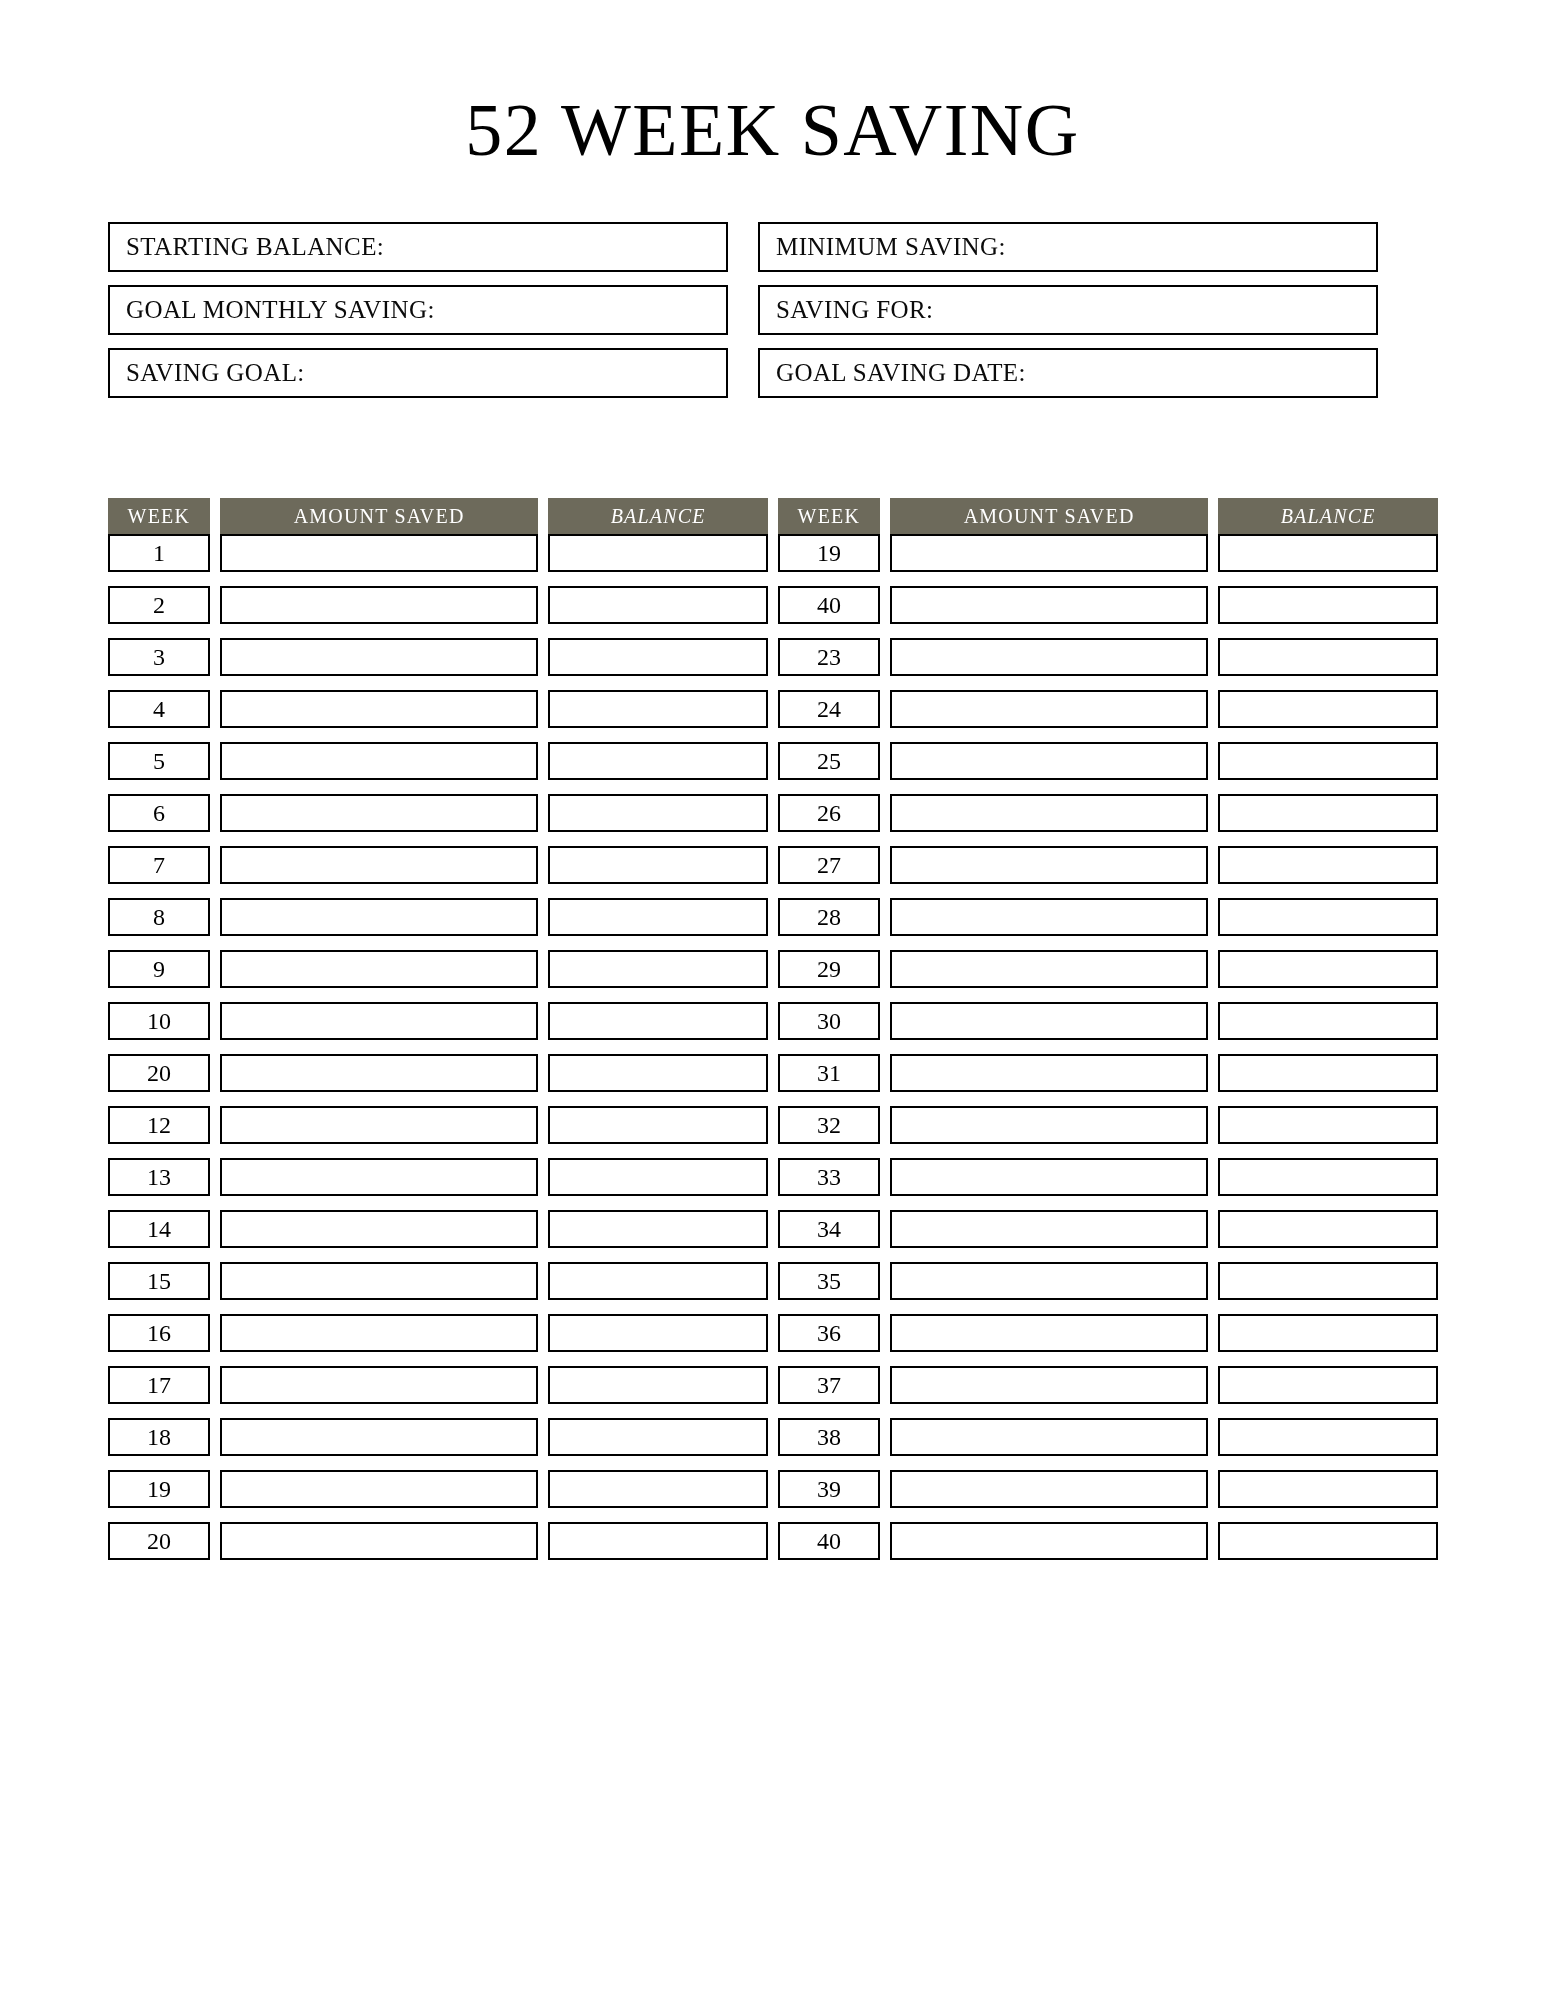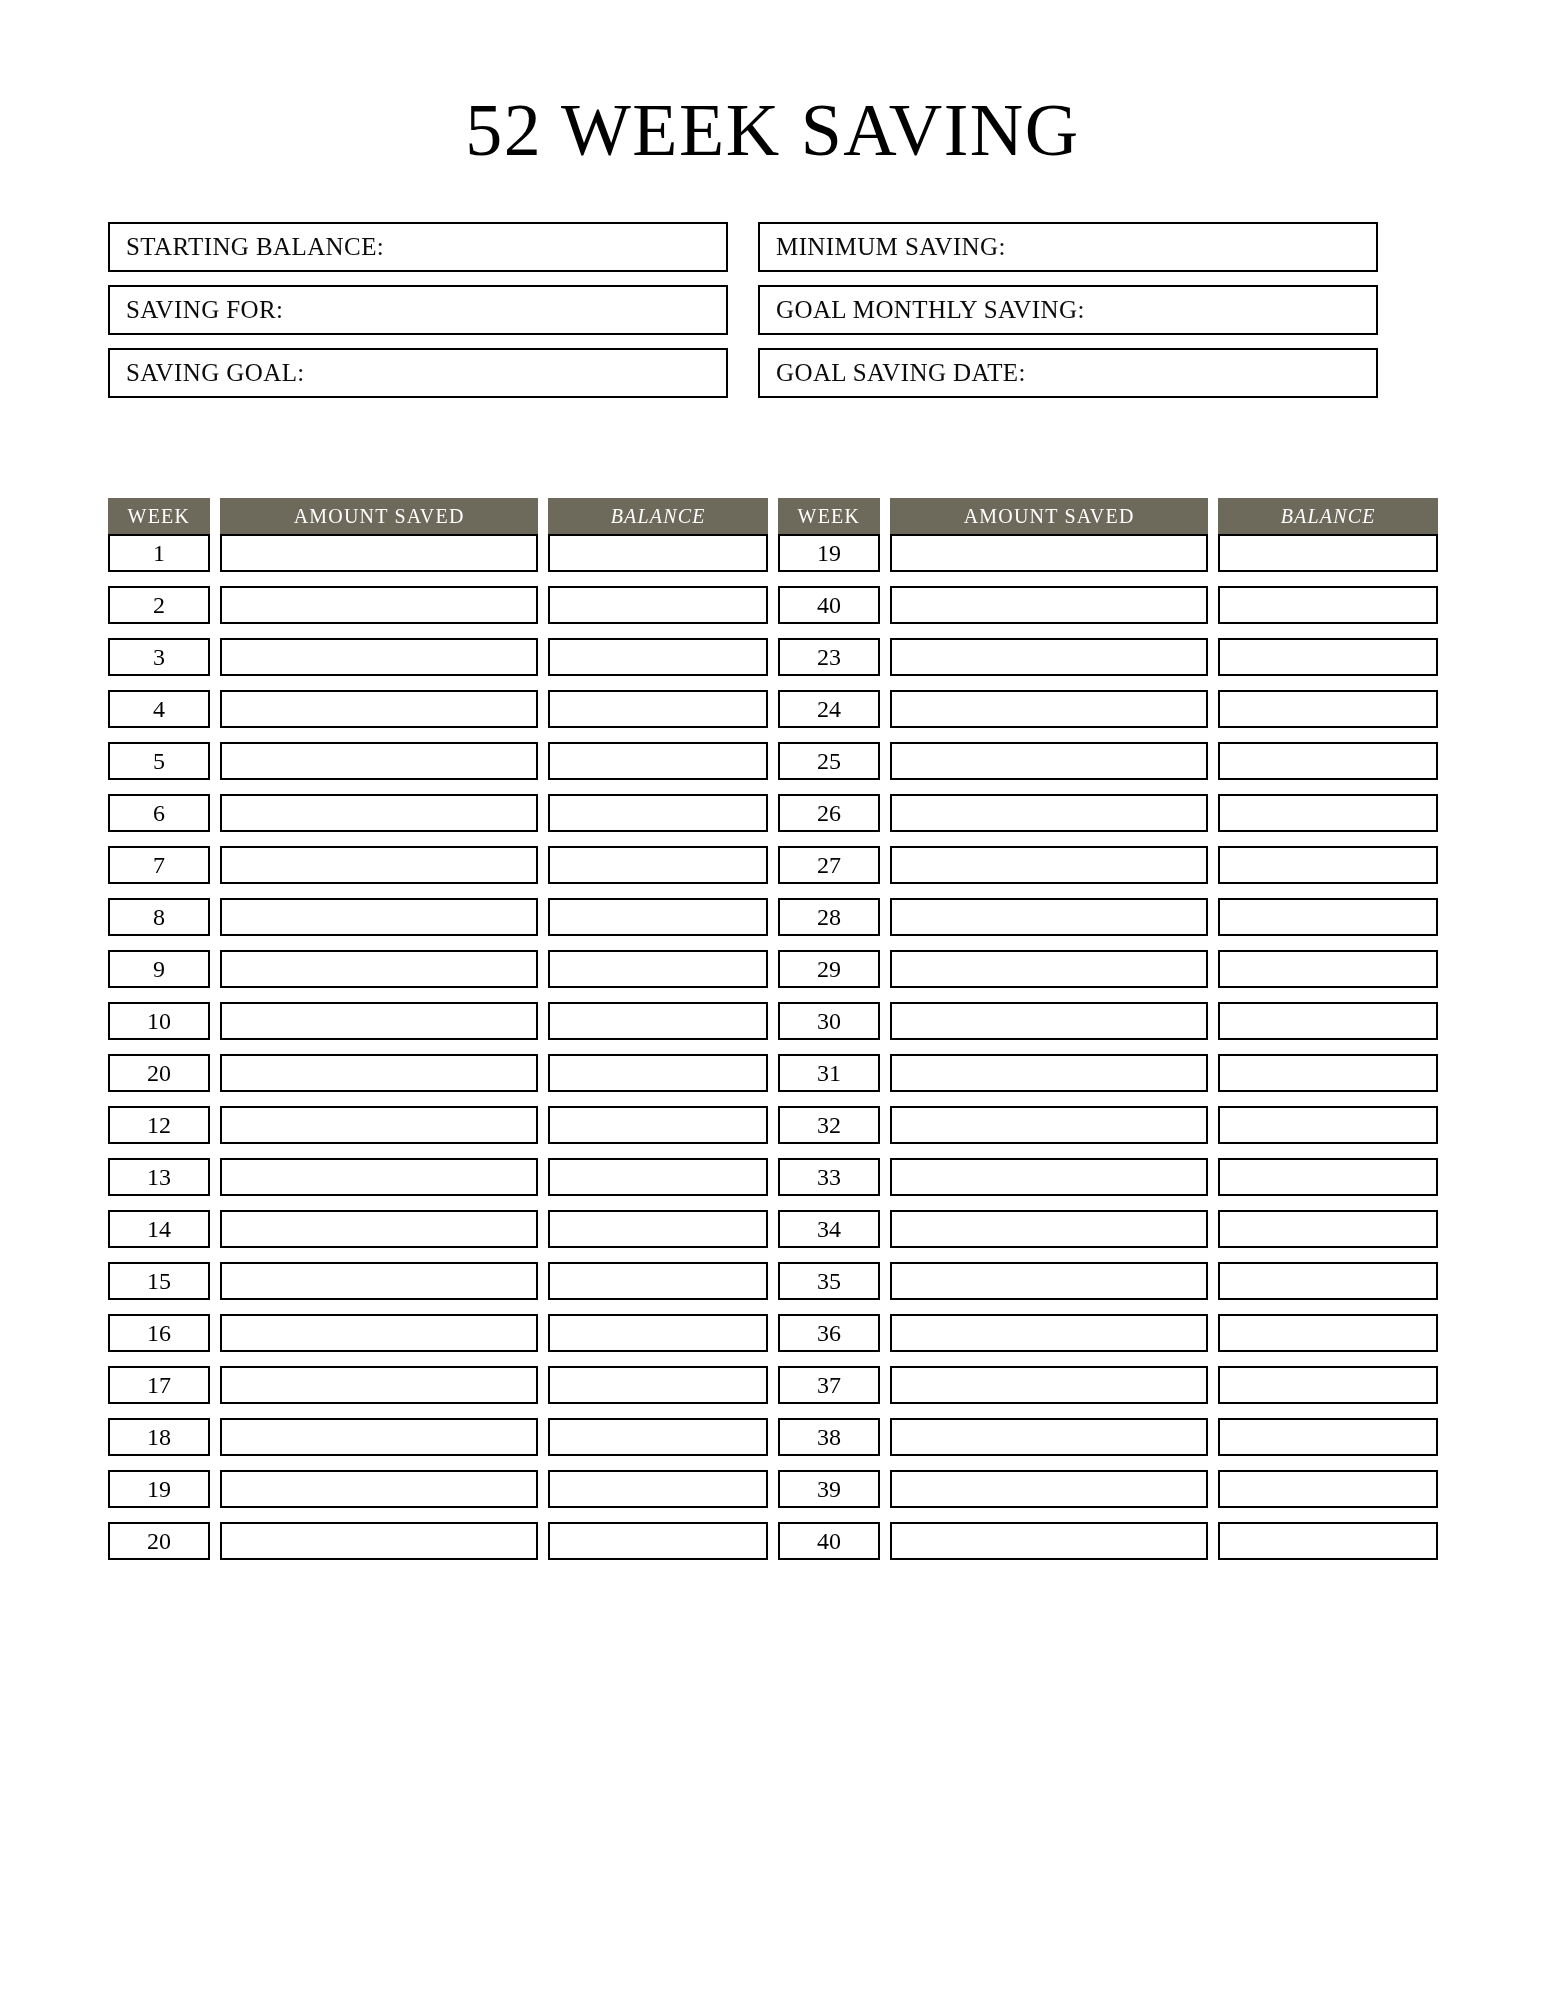--- a/index.html
+++ b/index.html
@@ -136,25 +136,25 @@
         <span class="field-label"></span>
       </div>
       <div class="field-box">
         <span class="field-label">MINIMUM SAVING:</span>
         <span class="field-label"></span>
       </div>
     </div>
 
     <div class="fields-row">
       <div class="field-box">
+        <span class="field-label">GOAL MONTHLY SAVING:</span>
+        <span class="field-label"></span>
+      </div>
+      <div class="field-box">
         <span class="field-label">SAVING FOR:</span>
-        <span class="field-label"></span>
-      </div>
-      <div class="field-box">
-        <span class="field-label">GOAL MONTHLY SAVING:</span>
         <span class="field-label"></span>
       </div>
     </div>
 
     <div class="fields-row">
       <div class="field-box">
         <span class="field-label">SAVING GOAL:</span>
         <span class="field-label"></span>
       </div>
       <div class="field-box">

